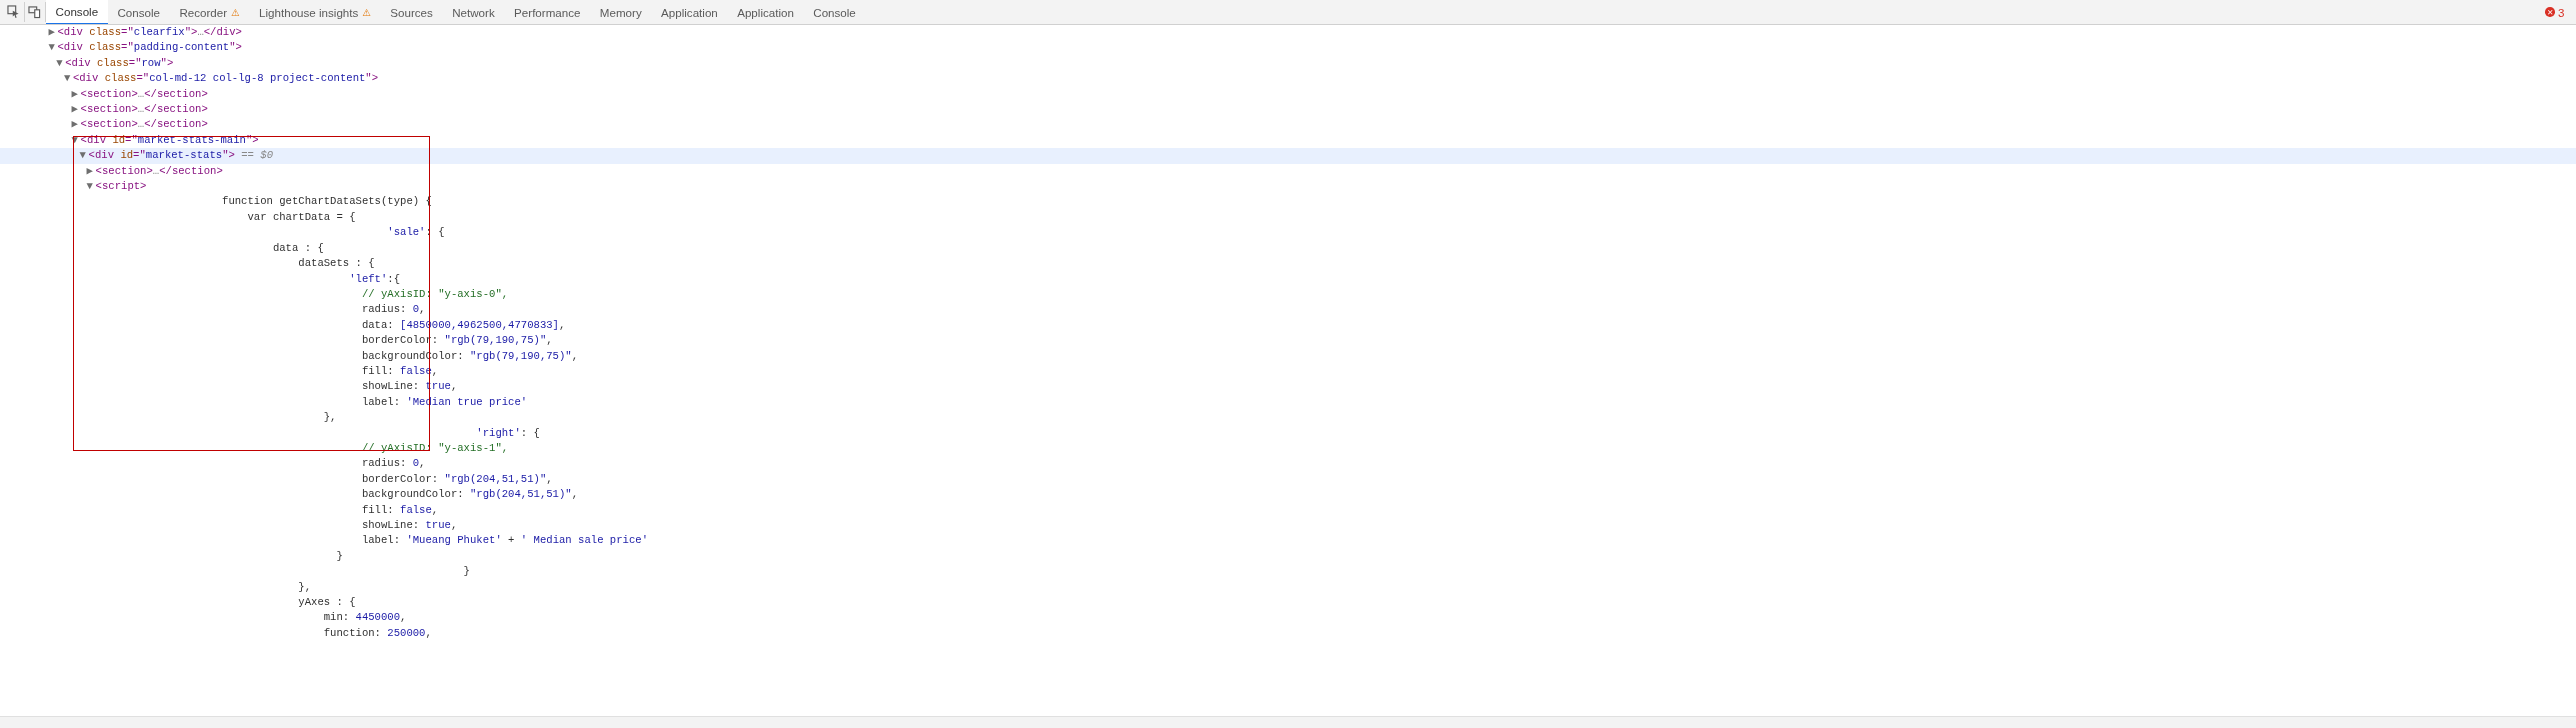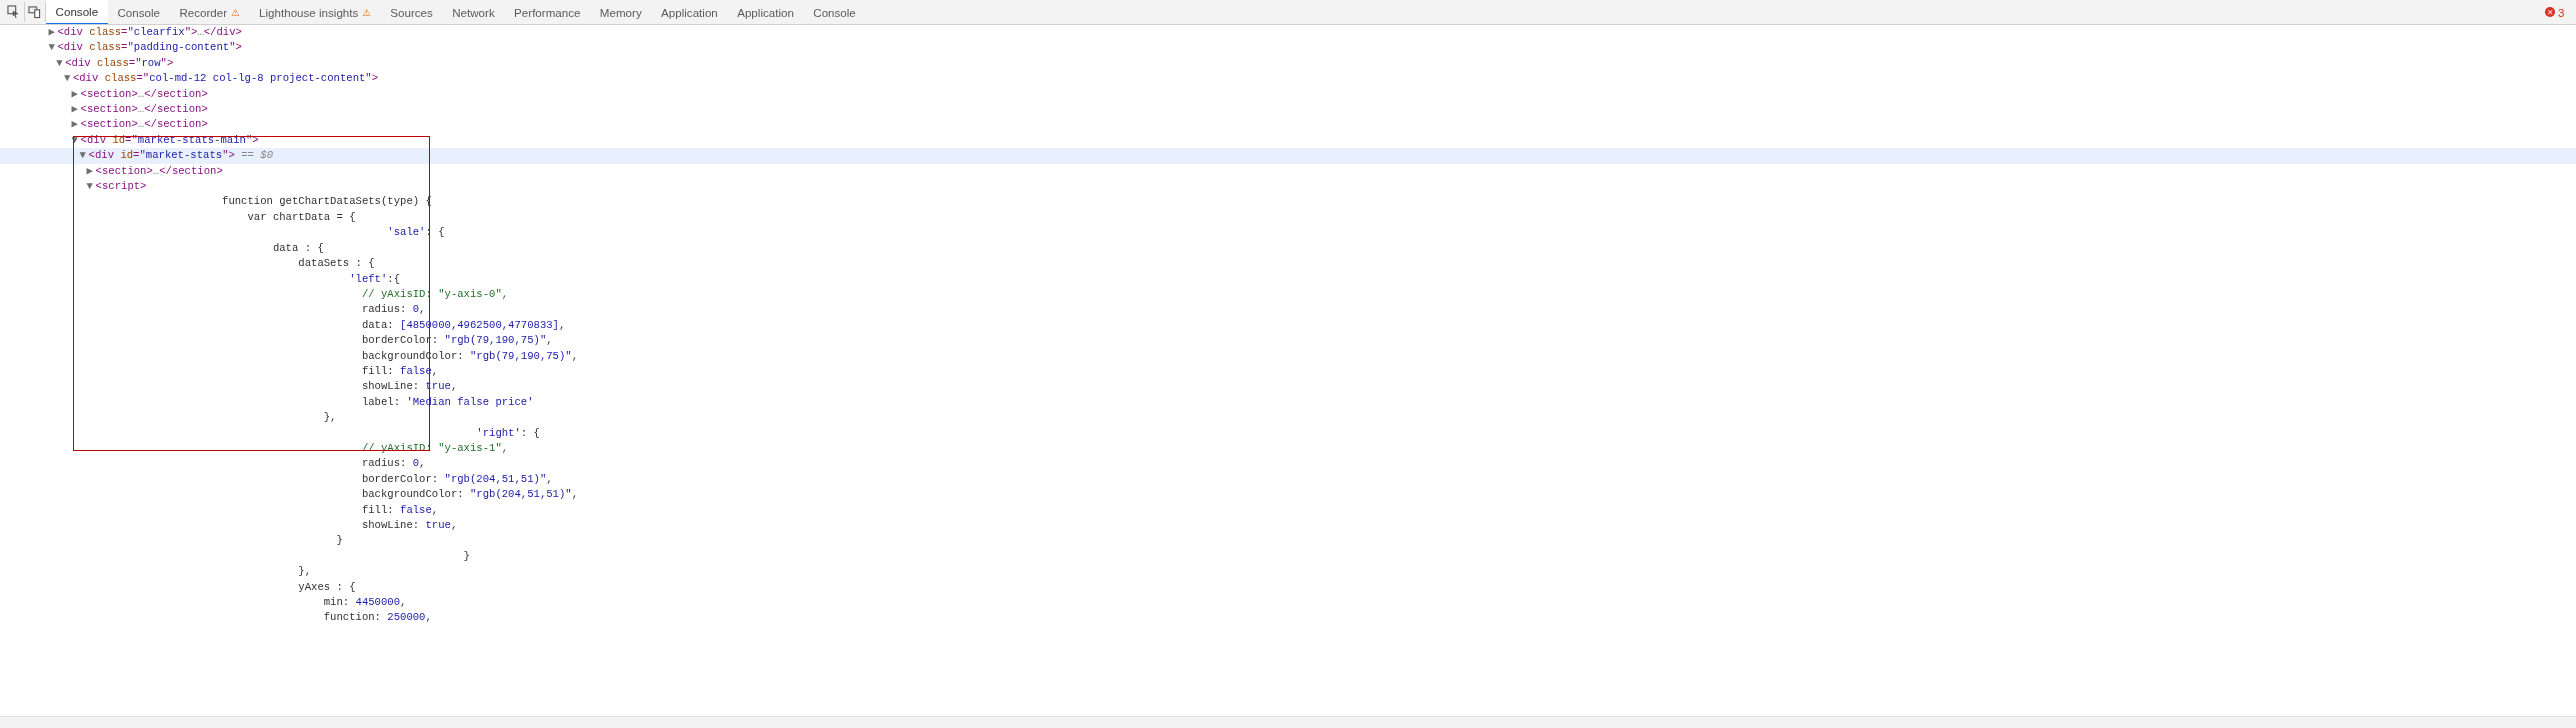--- a/index.html
+++ b/index.html
@@ -237,29 +237,30 @@
       <div class="line"><span class="gutter"></span><span class="indent" style="width: 54px;"></span><span class="caret"></span><span class="content"><span>                          </span><span class="jtxt">data : {</span></span></div>
       <div class="line"><span class="gutter"></span><span class="indent" style="width: 54px;"></span><span class="caret"></span><span class="content"><span>                              </span><span class="jtxt">dataSets : {</span></span></div>
       <div class="line"><span class="gutter"></span><span class="indent" style="width: 54px;"></span><span class="caret"></span><span class="content"><span>                                      </span><span class="jstr">'left'</span><span class="jtxt">:{</span></span></div>
       <div class="line"><span class="gutter"></span><span class="indent" style="width: 54px;"></span><span class="caret"></span><span class="content"><span>                                        </span><span class="jcom">// yAxisID: "y-axis-0",</span></span></div>
       <div class="line"><span class="gutter"></span><span class="indent" style="width: 54px;"></span><span class="caret"></span><span class="content"><span>                                        </span><span class="jtxt">radius: </span><span class="jnum">0</span><span class="jtxt">,</span></span></div>
       <div class="line"><span class="gutter"></span><span class="indent" style="width: 54px;"></span><span class="caret"></span><span class="content"><span>                                        </span><span class="jtxt">data: </span><span class="jnum">[4850000,4962500,4770833]</span><span class="jtxt">,</span></span></div>
       <div class="line"><span class="gutter"></span><span class="indent" style="width: 54px;"></span><span class="caret"></span><span class="content"><span>                                        </span><span class="jtxt">borderColor: </span><span class="jstr">"rgb(79,190,75)"</span><span class="jtxt">,</span></span></div>
       <div class="line"><span class="gutter"></span><span class="indent" style="width: 54px;"></span><span class="caret"></span><span class="content"><span>                                        </span><span class="jtxt">backgroundColor: </span><span class="jstr">"rgb(79,190,75)"</span><span class="jtxt">,</span></span></div>
       <div class="line"><span class="gutter"></span><span class="indent" style="width: 54px;"></span><span class="caret"></span><span class="content"><span>                                        </span><span class="jtxt">fill: </span><span class="jnum">false</span><span class="jtxt">,</span></span></div>
       <div class="line"><span class="gutter"></span><span class="indent" style="width: 54px;"></span><span class="caret"></span><span class="content"><span>                                        </span><span class="jtxt">showLine: </span><span class="jnum">true</span><span class="jtxt">,</span></span></div>
-      <div class="line"><span class="gutter"></span><span class="indent" style="width: 54px;"></span><span class="caret"></span><span class="content"><span>                                        </span><span class="jtxt">label: </span><span class="jstr">'Median false price'</span><span class="jtxt"></span></span></div>
+      <div class="line"><span class="gutter"></span><span class="indent" style="width: 54px;"></span><span class="caret"></span><span class="content"><span>                                        </span><span class="jtxt">label: </span><span class="jstr">'Median true price'</span><span class="jtxt"></span></span></div>
       <div class="line"><span class="gutter"></span><span class="indent" style="width: 54px;"></span><span class="caret"></span><span class="content"><span>                                  </span><span class="jtxt">},</span></span></div>
       <div class="line"><span class="gutter"></span><span class="indent" style="width: 54px;"></span><span class="caret"></span><span class="content"><span>                                                          </span><span class="jstr">'right'</span><span class="jtxt">: {</span></span></div>
       <div class="line"><span class="gutter"></span><span class="indent" style="width: 54px;"></span><span class="caret"></span><span class="content"><span>                                        </span><span class="jcom">// yAxisID: "y-axis-1",</span></span></div>
       <div class="line"><span class="gutter"></span><span class="indent" style="width: 54px;"></span><span class="caret"></span><span class="content"><span>                                        </span><span class="jtxt">radius: </span><span class="jnum">0</span><span class="jtxt">,</span></span></div>
       <div class="line"><span class="gutter"></span><span class="indent" style="width: 54px;"></span><span class="caret"></span><span class="content"><span>                                        </span><span class="jtxt">borderColor: </span><span class="jstr">"rgb(204,51,51)"</span><span class="jtxt">,</span></span></div>
       <div class="line"><span class="gutter"></span><span class="indent" style="width: 54px;"></span><span class="caret"></span><span class="content"><span>                                        </span><span class="jtxt">backgroundColor: </span><span class="jstr">"rgb(204,51,51)"</span><span class="jtxt">,</span></span></div>
       <div class="line"><span class="gutter"></span><span class="indent" style="width: 54px;"></span><span class="caret"></span><span class="content"><span>                                        </span><span class="jtxt">fill: </span><span class="jnum">false</span><span class="jtxt">,</span></span></div>
       <div class="line"><span class="gutter"></span><span class="indent" style="width: 54px;"></span><span class="caret"></span><span class="content"><span>                                        </span><span class="jtxt">showLine: </span><span class="jnum">true</span><span class="jtxt">,</span></span></div>
+      <div class="line"><span class="gutter"></span><span class="indent" style="width: 54px;"></span><span class="caret"></span><span class="content"><span>                                        </span><span class="jtxt">label: </span><span class="jstr">'Mueang Phuket'</span><span class="jtxt"> + </span><span class="jstr">' Median sale price'</span><span class="jtxt"></span></span></div>
       <div class="line"><span class="gutter"></span><span class="indent" style="width: 54px;"></span><span class="caret"></span><span class="content"><span>                                    </span><span class="jtxt">}</span></span></div>
       <div class="line"><span class="gutter"></span><span class="indent" style="width: 54px;"></span><span class="caret"></span><span class="content"><span>                                                        </span><span class="jtxt">}</span></span></div>
       <div class="line"><span class="gutter"></span><span class="indent" style="width: 54px;"></span><span class="caret"></span><span class="content"><span>                              </span><span class="jtxt">},</span></span></div>
       <div class="line"><span class="gutter"></span><span class="indent" style="width: 54px;"></span><span class="caret"></span><span class="content"><span>                              </span><span class="jtxt">yAxes : {</span></span></div>
       <div class="line"><span class="gutter"></span><span class="indent" style="width: 54px;"></span><span class="caret"></span><span class="content"><span>                                  </span><span class="jtxt">min: </span><span class="jnum">4450000</span><span class="jtxt">,</span></span></div>
       <div class="line"><span class="gutter"></span><span class="indent" style="width: 54px;"></span><span class="caret"></span><span class="content"><span>                                  </span><span class="jtxt">function: </span><span class="jnum">250000</span><span class="jtxt">,</span></span></div>
     </div>
   <div class="highlight-box"></div>
 </div>
 

